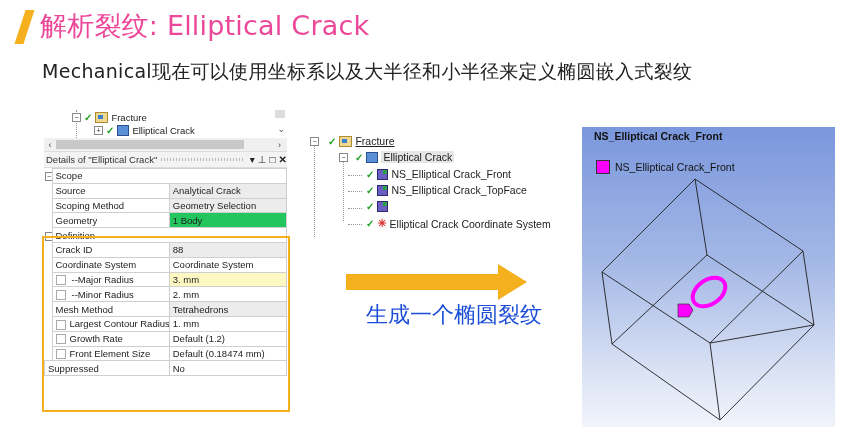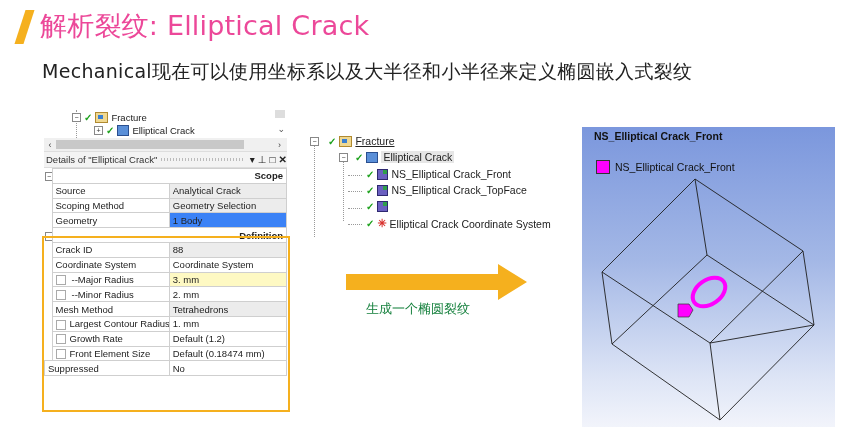--- a/index.html
+++ b/index.html
@@ -26,39 +26,39 @@
   .hscroll .thumb { width:188px; height:9px; background:#c8c8c8; }
   .hscroll .rt { position:absolute; right:6px; font-size:9px; color:#444; }
   .details-hdr { height:15px; background:#f3f3f3; border-top:1px solid #ddd; border-bottom:1px solid #ddd; display:flex; align-items:center; padding-left:2px; color:#333; position:relative; }
   .details-hdr .dots { flex:1; margin:0 4px; height:3px; background:repeating-linear-gradient(90deg,#bbb 0 1px,transparent 1px 3px); }
   .details-hdr .ctl { font-size:10px; margin-left:3px; color:#222; }
   table.props { border-collapse:collapse; width:243px; table-layout:fixed; }
   table.props td { height:13.8px; padding:0 3px; border:1px solid #cfcfcf; white-space:nowrap; overflow:hidden; font-size:9.5px; }
   td.gutter { width:7px; border:none !important; background:#fff; padding:0 !important; }
   td.name { width:112px; background:#fff; }
   td.val { background:#ececec; }
-  tr.cat td.catname { font-weight:bold; background:#fff;text-align:right; }
+  tr.cat td.catname { font-weight:normal; background:#fff; }
   .cb { display:inline-block; width:8px; height:8px; border:1px solid #aaa; background:#fff; vertical-align:middle; margin-right:4px; }
   .sub { padding-left:2px; }
   .hl-box { position:absolute; left:42px; top:236px; width:248px; height:176px; border:2px solid #f5b01e; box-sizing:border-box; pointer-events:none; }
 
   
   .mt { position:absolute; left:310px; top:133px; font-family:"Liberation Sans",sans-serif; font-size:10.5px; }
   .mt .row { position:absolute; display:flex; align-items:center; gap:3px; white-space:nowrap; }
   .ns-ic { display:inline-block; width:9px; height:9px; background:#6a5fc0; border:1px solid #2e2870; position:relative; }
   .ns-ic::after { content:""; position:absolute; right:0; top:0; width:4px; height:4px; background:#2e9e4a; }
   .cs-ic { color:#d8302c; font-size:11px; font-weight:bold; }
   .link { text-decoration:underline; }
   .sel { background:#e6e6e6; padding:0 2px; }
   .vline { position:absolute; border-left:1px dotted #999; }
   .hline { position:absolute; border-top:1px dotted #999; }
 
   
   .arrow { position:absolute; left:346px; top:264px; }
-  .arrow-label { position:absolute; left:366px; top:300px; font-size:13px; color:#15803d; white-space:nowrap; }
+  .arrow-label { position:absolute; left:366px; top:300px; font-size:22px; color:#1d4ed8; white-space:nowrap; }
 
   
   .vp { position:absolute; left:582px; top:127px; width:253px; height:300px;
         background:linear-gradient(180deg,#7b97dd 0%,#a4b8e6 45%,#dfe6f6 85%,#f2f4fb 100%); overflow:hidden; }
   .vp-title { position:absolute; left:12px; top:3px; font-family:"Liberation Sans",sans-serif; font-weight:bold; font-size:10.5px; color:#111; }
   .vp-legend { position:absolute; left:14px; top:33px; display:flex; align-items:center; gap:5px; font-family:"Liberation Sans",sans-serif; font-size:10.5px; color:#111; }
   .vp-swatch { width:12px; height:12px; border:1px solid #333; }
   .vp svg { position:absolute; left:0; top:0; }
 </style>
 </head>
@@ -112,21 +112,21 @@
       <td class="val">Analytical Crack</td>
     </tr>
     <tr>
       <td class="gutter"></td>
       <td class="name">Scoping Method</td>
       <td class="val">Geometry Selection</td>
     </tr>
     <tr>
       <td class="gutter"></td>
       <td class="name">Geometry</td>
-      <td class="val" style="background:#3b82f6">1 Body</td>
+      <td class="val" style="background:#22c55e">1 Body</td>
     </tr>
 
     <tr class="cat">
       <td class="gutter"><span class="pm">−</span></td>
       <td class="catname" colspan="2">Definition</td>
     </tr>
     <tr>
       <td class="gutter"></td>
       <td class="name">Crack ID</td>
       <td class="val">88</td>

